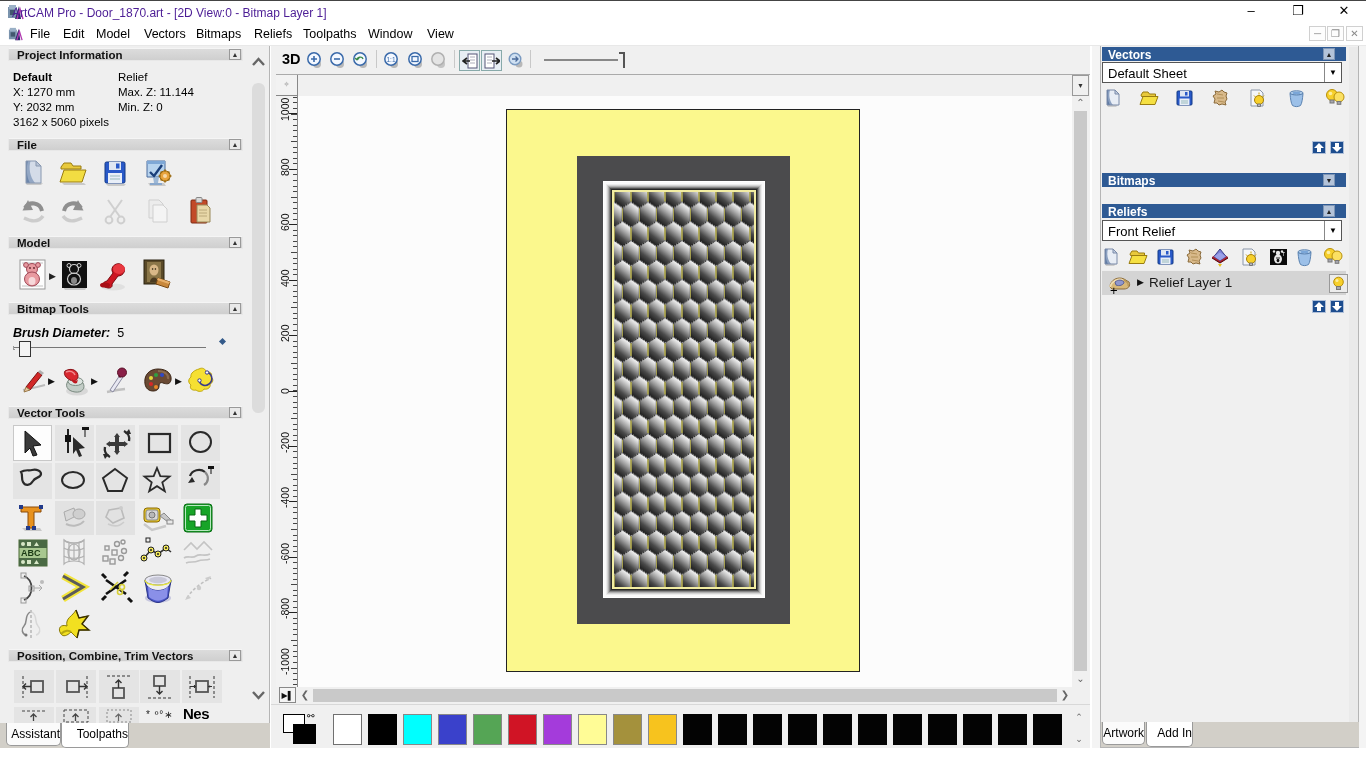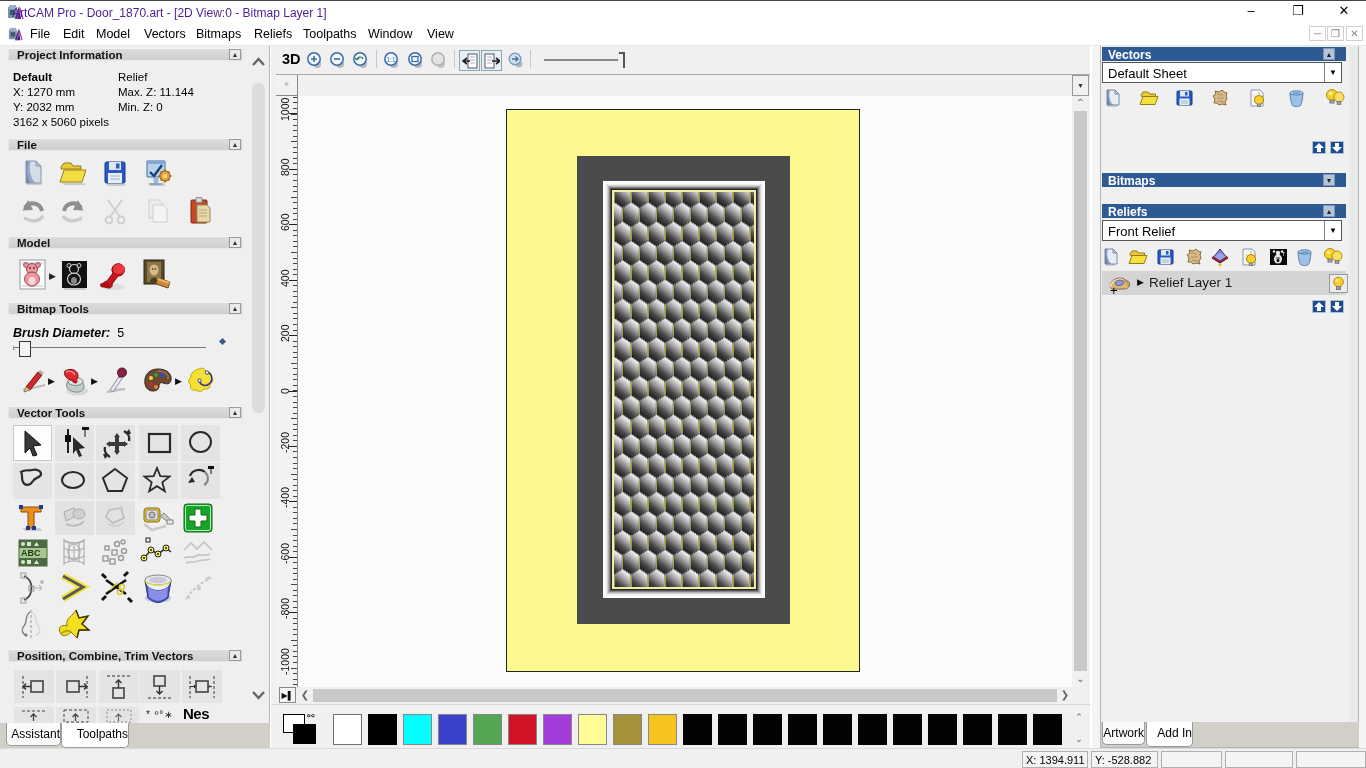--- a/index.html
+++ b/index.html
@@ -900,20 +900,13 @@
           </svg></div>
 
  <div class="abs" style="left:248px;top:1px;width:9px;height:700px;background:#eaeaea"></div>
 
  <div class="abs" style="left:0px;top:676px;width:258px;height:25px;background:#d2cfc8"></div>
  <div class="tab" style="left:1px;top:676px;width:43px;height:23px;line-height:22px;">Artwork</div>
  <div class="tab" style="left:45px;top:676px;width:47px;height:25px;line-height:23px;background:#fff;">Add In</div>
 </div>
     </div>
 
-<div id="statusbar">
- <div class="stbox" style="left:1022px;width:66px;">X: 1394.911</div>
- <div class="stbox" style="left:1091px;width:67px;">Y: -528.882</div>
- <div class="stbox" style="left:1161px;width:61px;"></div>
- <div class="stbox" style="left:1225px;width:68px;"></div>
- <div class="stbox" style="left:1296px;width:70px;"></div>
 </div>
-</div>
 
 </body></html>

